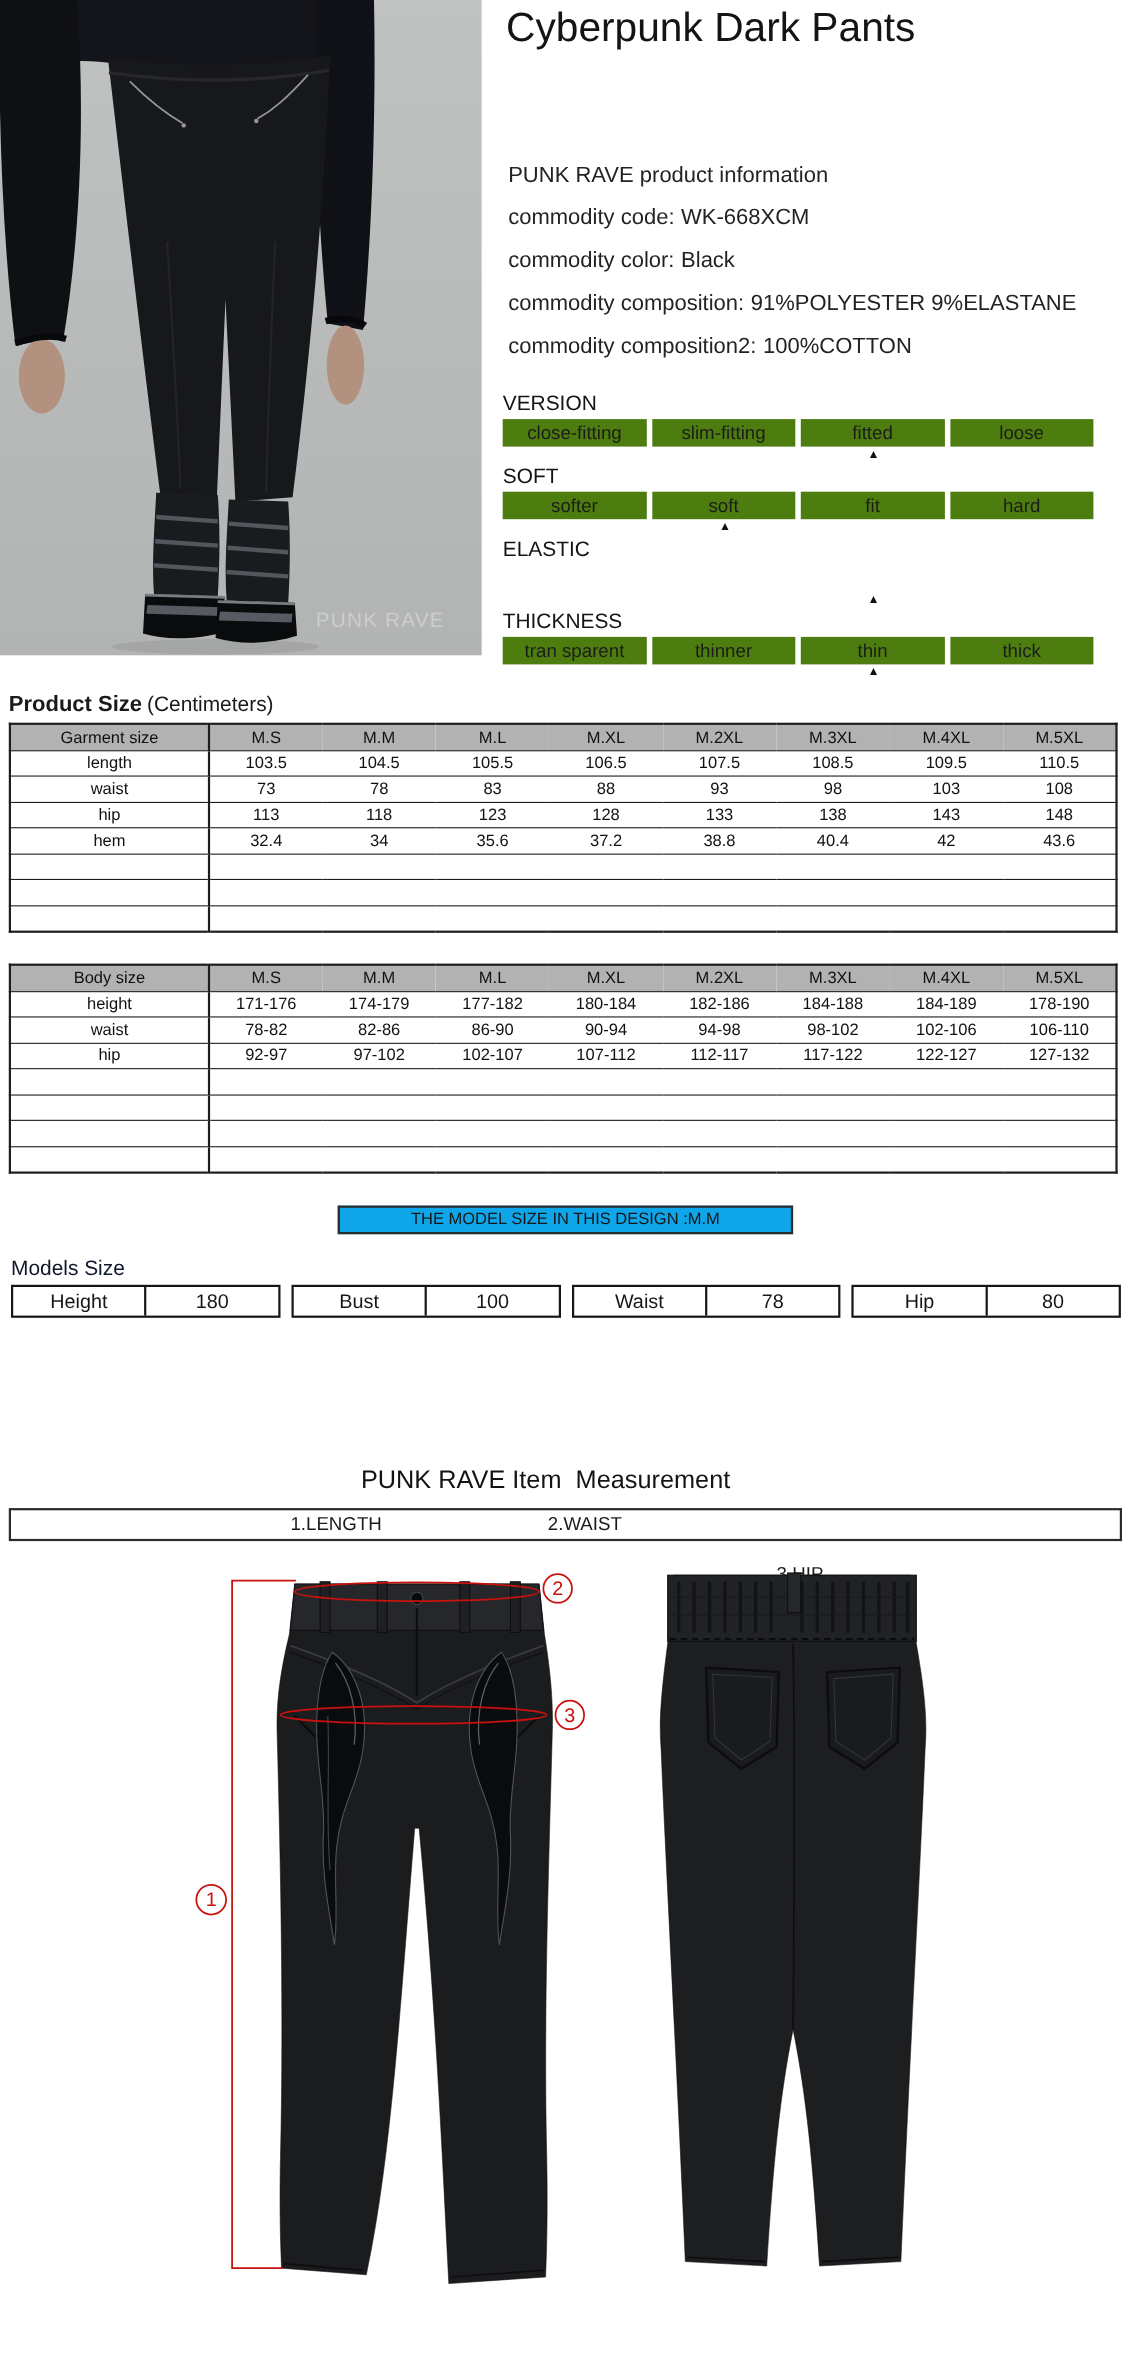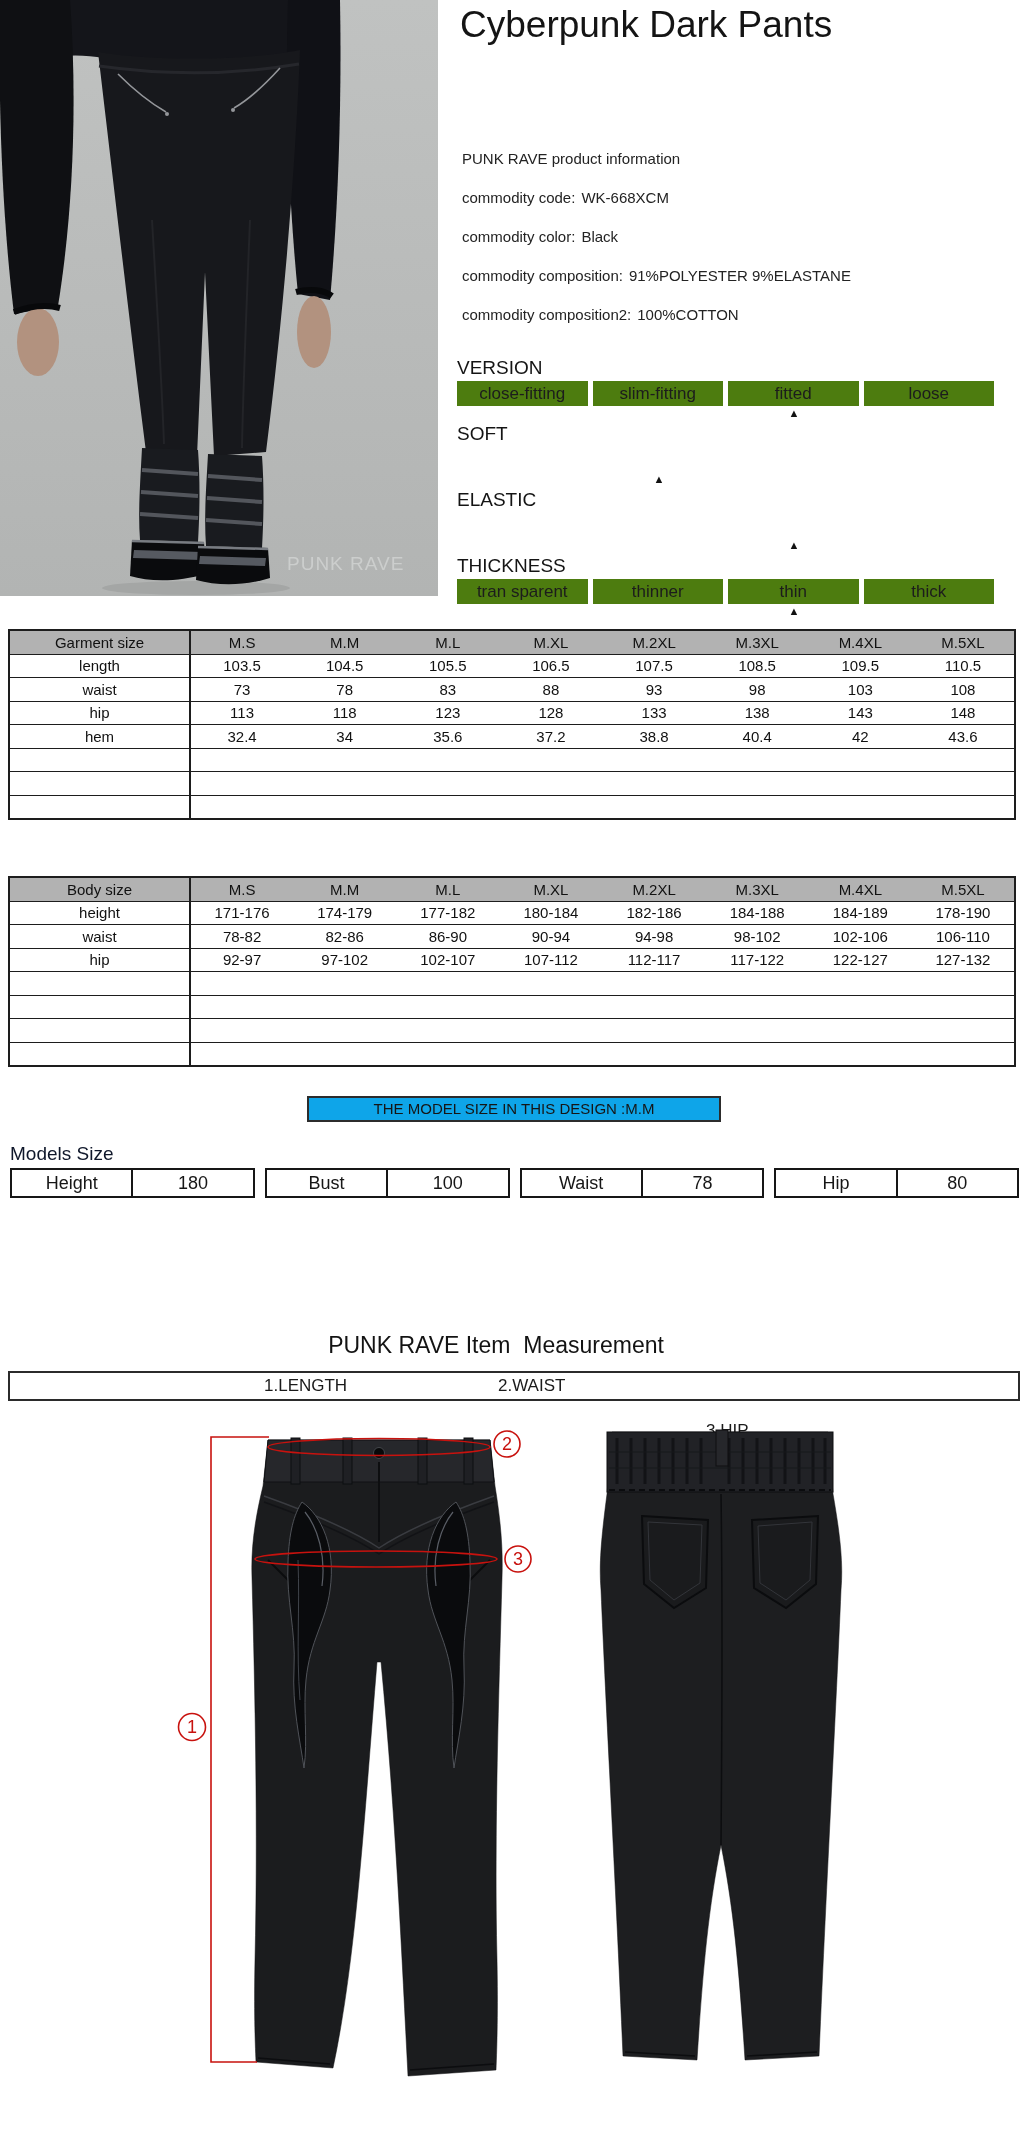--- a/index.html
+++ b/index.html
@@ -4,40 +4,40 @@
 <style>
   html,body{margin:0;padding:0;background:#fff;}
   .page{position:relative;width:1024px;height:2154px;background:#fff;
         font-family:"Liberation Sans",sans-serif;color:#1a1a1a;overflow:hidden;}
 
   .photo-svg{position:absolute;left:0;top:0;}
 
   .product-title{position:absolute;left:460px;top:4px;margin:0;
         font-size:37px;font-weight:400;color:#141414;}
 
-  .info{position:absolute;left:462px;top:146px;font-size:15px;color:#232323;}
+  .info{position:absolute;left:462px;top:146px;font-size:20px;color:#232323;}
   .info .line{height:26px;line-height:26px;margin-bottom:13px;white-space:nowrap;}
   .info .val{margin-left:6px;}
 
   .attrs{position:absolute;left:457px;top:357px;width:537px;}
   .attr-group{position:relative;height:66px;}
   .attr-name{font-size:19px;height:24px;line-height:22px;color:#141414;}
   .attr-row{display:flex;gap:5px;}
   .attr-cell{flex:1;height:25px;line-height:25px;background:#4d7c0f;
         text-align:center;font-size:17px;color:#1c1c1c;white-space:nowrap;overflow:hidden;}
   .attr-marker{position:absolute;top:50px;width:22px;text-align:center;
         font-size:11px;color:#111;}
 
   .size-heading{position:absolute;left:8px;top:629px;}
   .size-heading .b{font-weight:bold;font-size:20px;}
   .size-heading .n{font-weight:400;font-size:19px;}
 
   table.size-table{position:absolute;left:8px;width:1008px;border-collapse:collapse;
         table-layout:fixed;background:#fff;border:2px solid #1d1d1d;}
-  #garment-table{top:629px;padding-left:25px;} #body-table{top:876px;}
+  #garment-table{top:657px;padding-left:25px;} #body-table{top:876px;}
   .size-table th,.size-table td{border-bottom:1.5px solid #1d1d1d;height:22.5px;
         padding:0;font-size:15px;font-weight:400;text-align:center;color:#111;}
   .size-table th:first-child,.size-table td:first-child{border-right:2px solid #1d1d1d;}
   .size-table th{background:#b2b2b2;}
 
   .model-banner{position:absolute;left:307px;top:1096px;width:410px;height:22px;
         background:#0ea5e9;border:2px solid #2c2c2c;text-align:center;
         line-height:22px;font-size:15px;color:#161616;}
 
   .models-heading{position:absolute;left:10px;top:1143px;font-size:19px;color:#0f172a;}
@@ -127,20 +127,26 @@
         <div class="attr-cell">close-fitting</div>
         <div class="attr-cell">slim-fitting</div>
         <div class="attr-cell">fitted</div>
         <div class="attr-cell">loose</div>
       </div>
       <div class="attr-marker" style="left:326px">▲</div>
     </div>
 
     <div class="attr-group">
       <div class="attr-name">SOFT</div>
+      <div class="attr-row">
+        <div class="attr-cell">softer</div>
+        <div class="attr-cell">soft</div>
+        <div class="attr-cell">fit</div>
+        <div class="attr-cell">hard</div>
+      </div>
       <div class="attr-marker" style="left:191px">▲</div>
     </div>
 
     <div class="attr-group">
       <div class="attr-name">ELASTIC</div>
       <div class="attr-marker" style="left:326px">▲</div>
     </div>
 
     <div class="attr-group">
       <div class="attr-name">THICKNESS</div>

